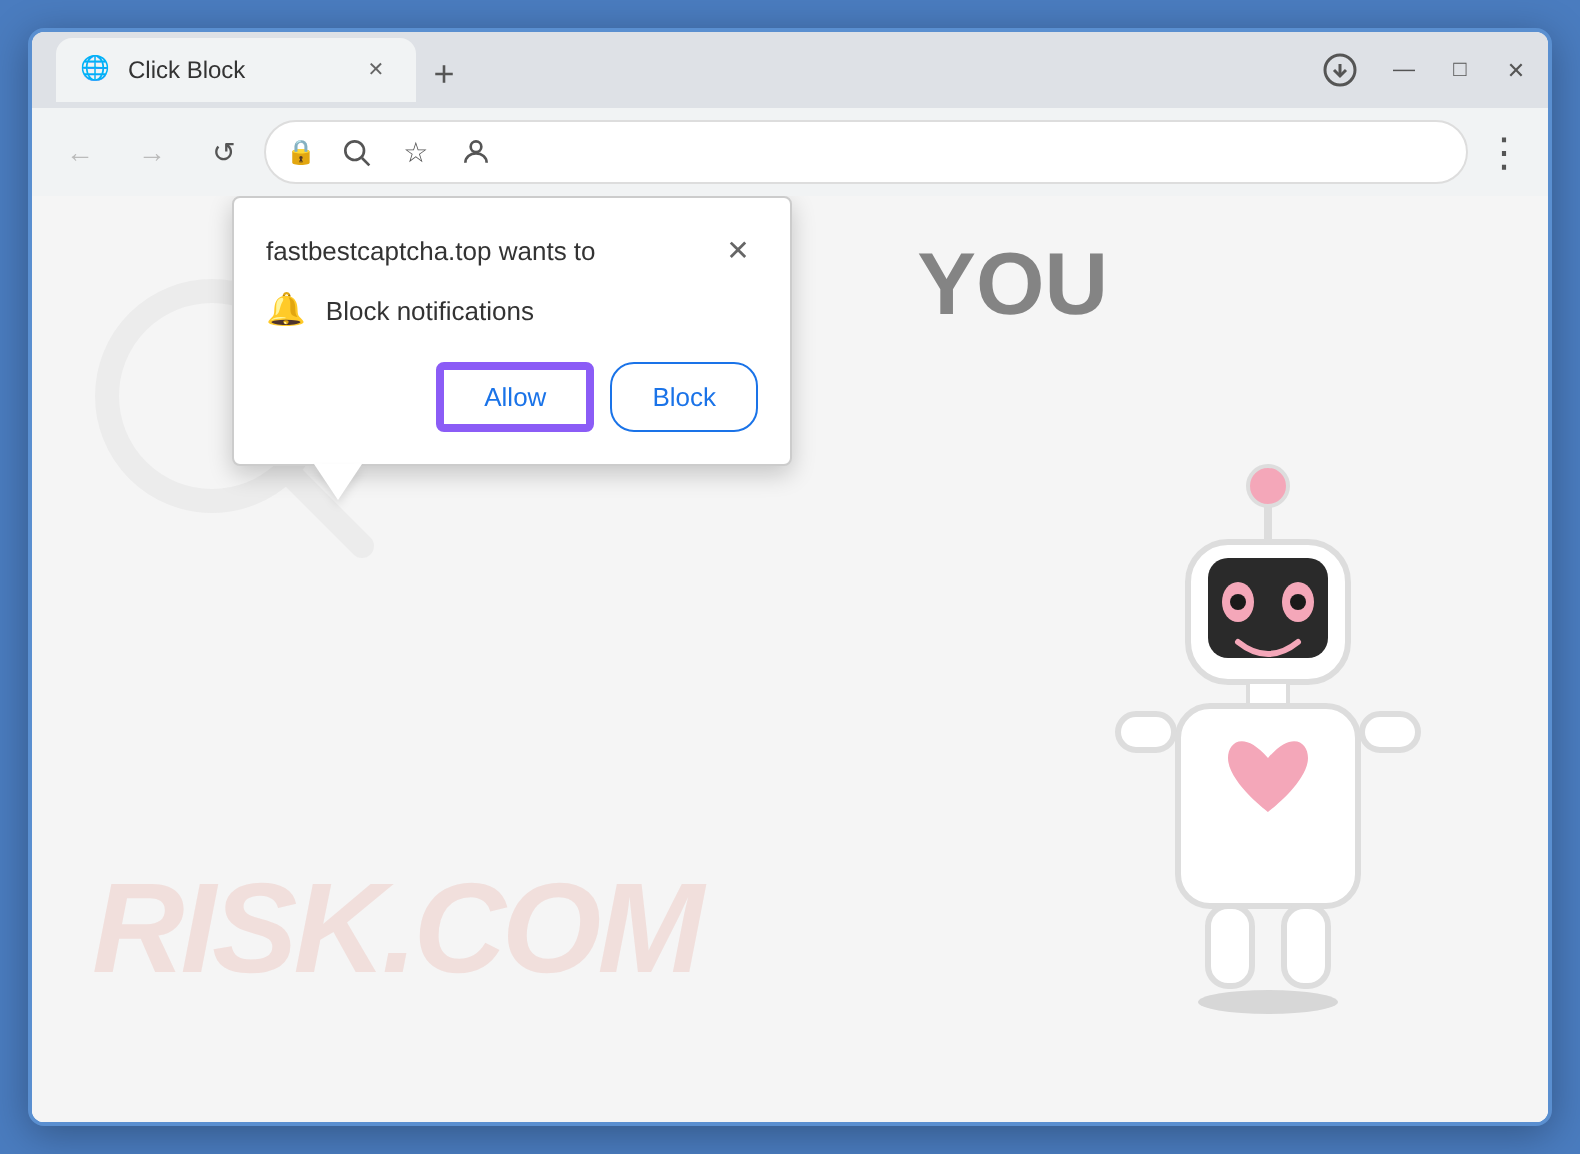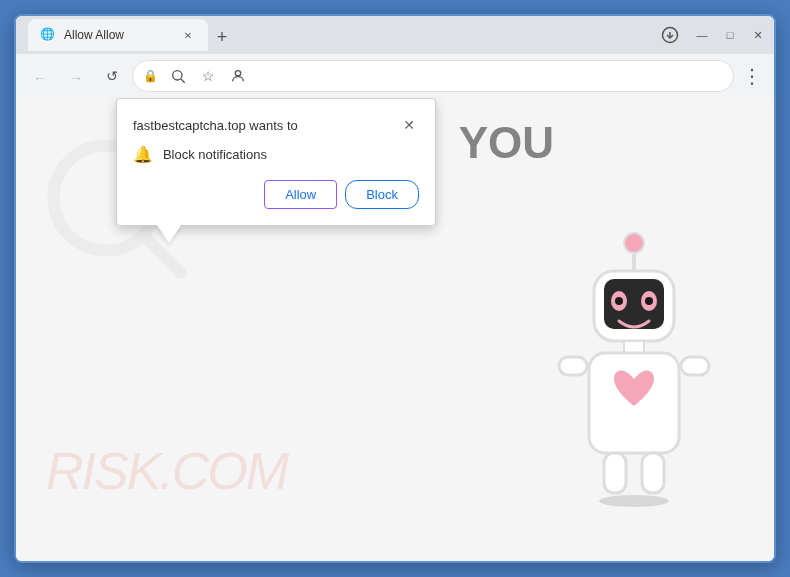--- a/index.html
+++ b/index.html
@@ -184,22 +184,22 @@
       display: flex;
       align-items: center;
       justify-content: center;
       overflow: hidden;
     }
     
     .watermark {
       position: absolute;
       bottom: 60px;
       left: 30px;
-      font-size: 52px;
-      font-weight: 400;
+      font-size: 64px;
+      font-weight: 700;
       color: rgba(220, 100, 80, 0.15);
       font-style: italic;
       letter-spacing: -2px;
       white-space: nowrap;
     }
     
     .you-text {
       position: absolute;
       top: 20px;
       right: 220px;
@@ -227,21 +227,21 @@
     }
     
     .notification-popup {
       position: absolute;
       top: 0px;
       left: 100px;
       background: #fff;
       border: 1px solid #ccc;
       border-radius: 4px;
       padding: 16px;
-      width: 320px;
+      width: 280px;
       box-shadow: 0 4px 12px rgba(0,0,0,0.2);
       z-index: 10;
     }
     .popup-header {
       display: flex;
       align-items: center;
       justify-content: space-between;
       margin-bottom: 10px;
     }
     .popup-title {
@@ -274,21 +274,21 @@
       font-size: 13px;
       color: #333;
     }
     .popup-buttons {
       display: flex;
       justify-content: flex-end;
       gap: 8px;
     }
     .btn-allow {
       padding: 6px 20px;
-      border: 1px solid #8b5cf6;
+      border: 4px solid #8b5cf6;
       border-radius: 4px;
       background: transparent;
       color: #1a73e8;
       font-size: 13px;
       cursor: pointer;
       font-family: inherit;
     }
     .btn-block {
       padding: 6px 20px;
       border: 1px solid #1a73e8;
@@ -314,21 +314,21 @@
   </style>
 </head>
 <body>
 
 <div class="browser-window">
 
   <div class="title-bar">
     <div class="tab-area">
       <div class="tab">
         <span class="tab-icon">🌐</span>
-        <span class="tab-title">Allow Allow</span>
+        <span class="tab-title">Click Block</span>
         <span class="tab-close">✕</span>
       </div>
       <div class="new-tab-btn">+</div>
     </div>
     <div class="download-icon-area">
       <svg width="18" height="18" viewBox="0 0 24 24" fill="none" stroke="#555" stroke-width="2">
         <circle cx="12" cy="12" r="10"></circle>
         <polyline points="8 12 12 16 16 12"></polyline>
         <line x1="12" y1="8" x2="12" y2="16"></line>
       </svg>

